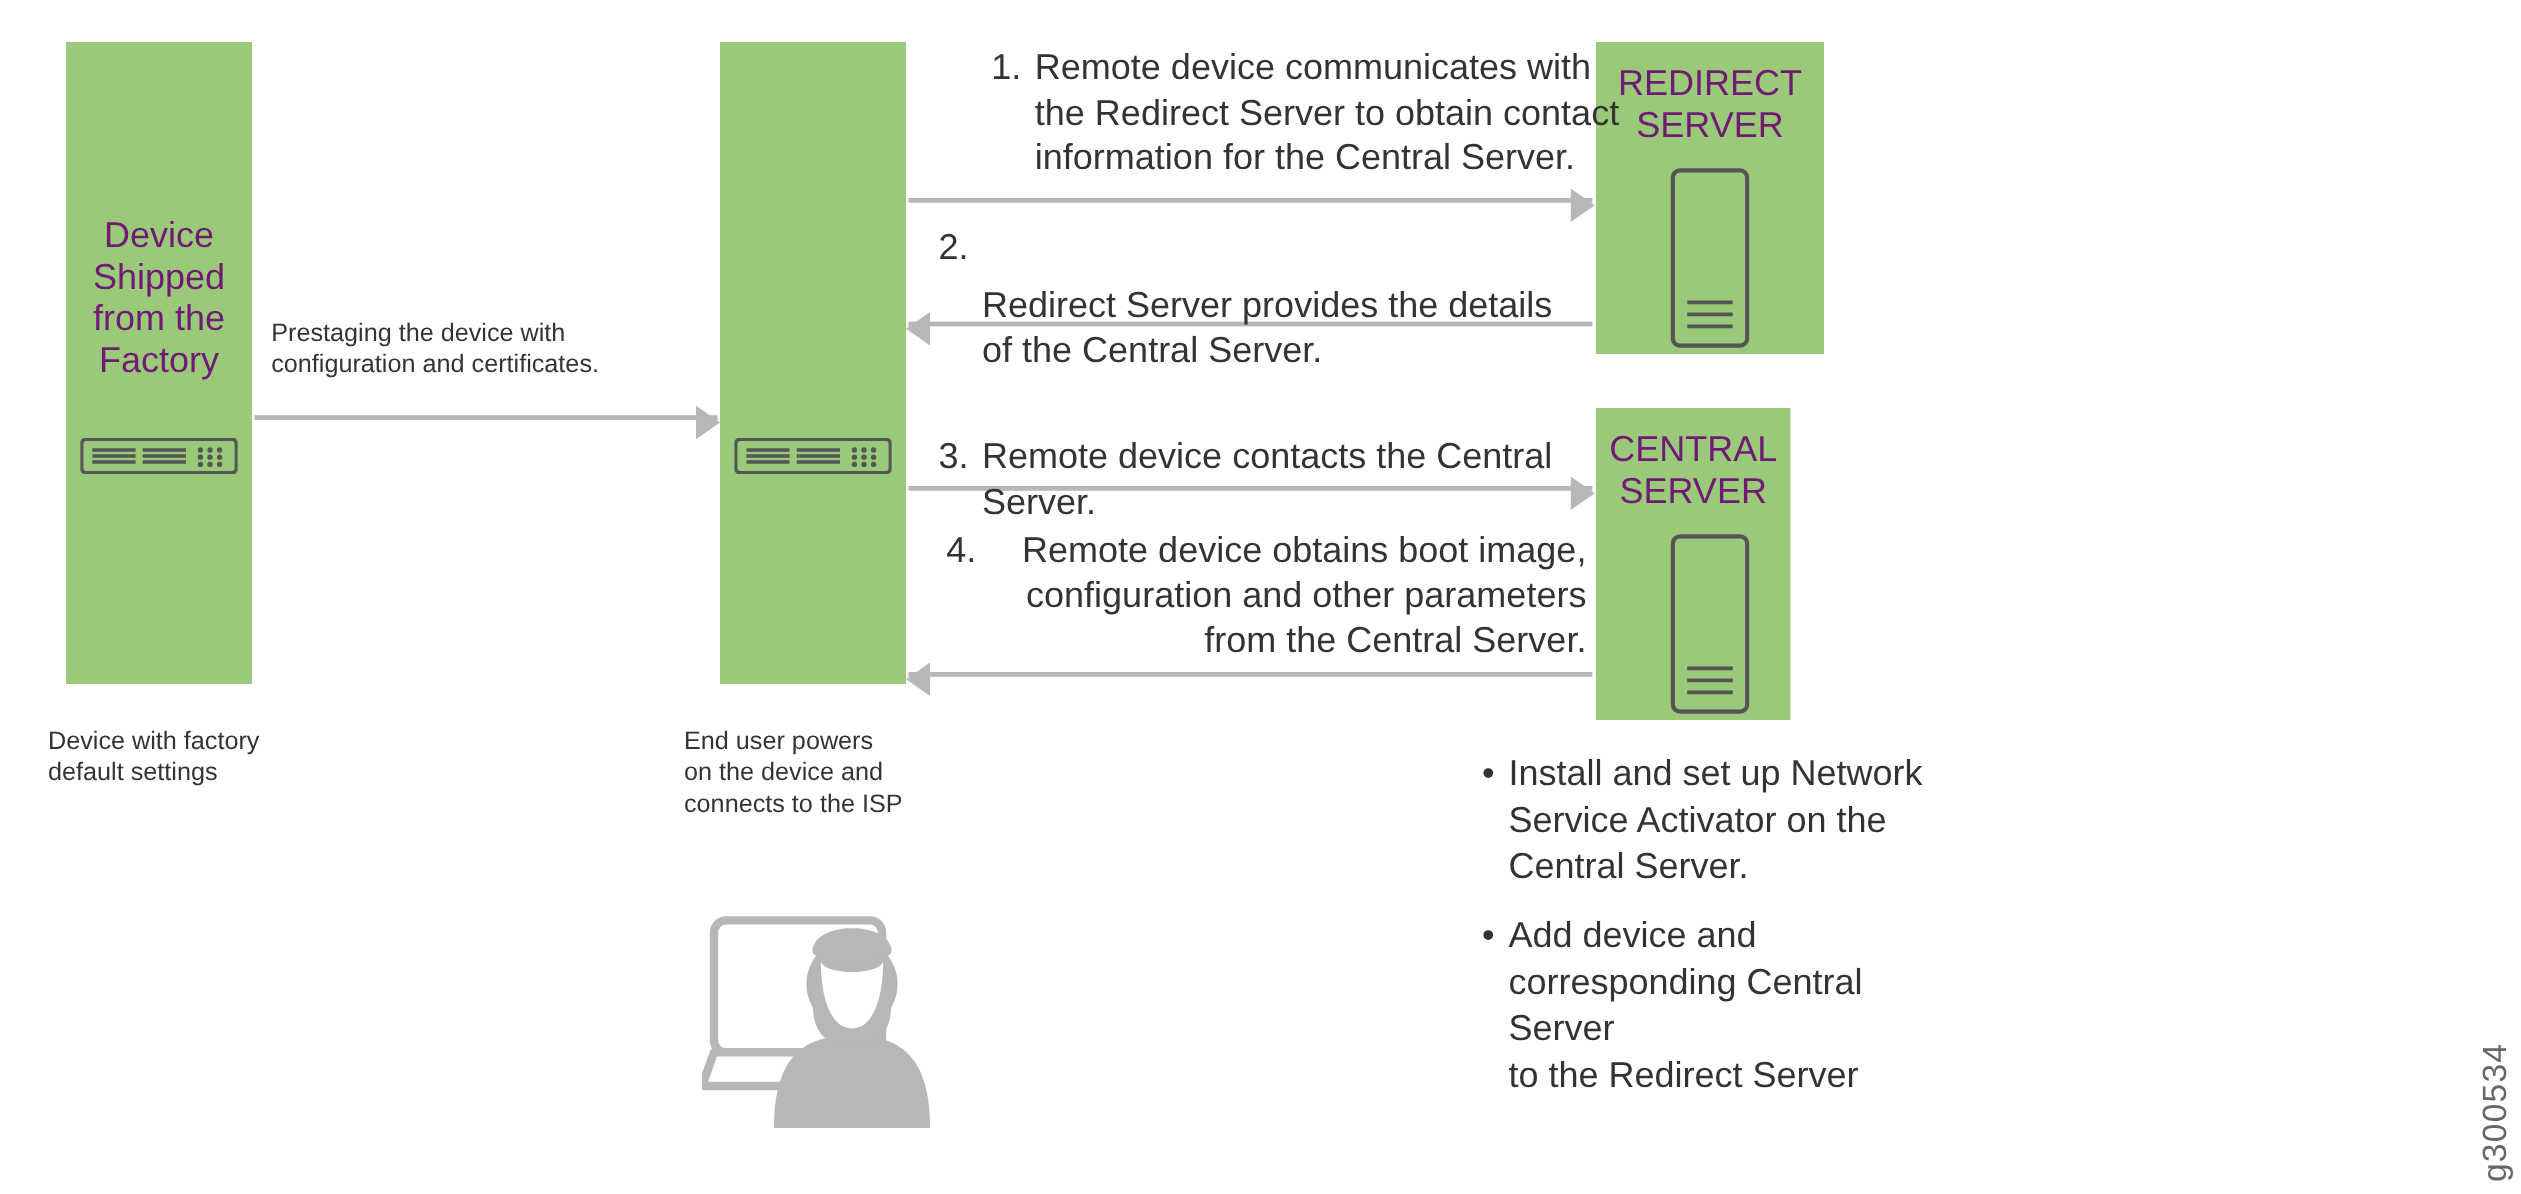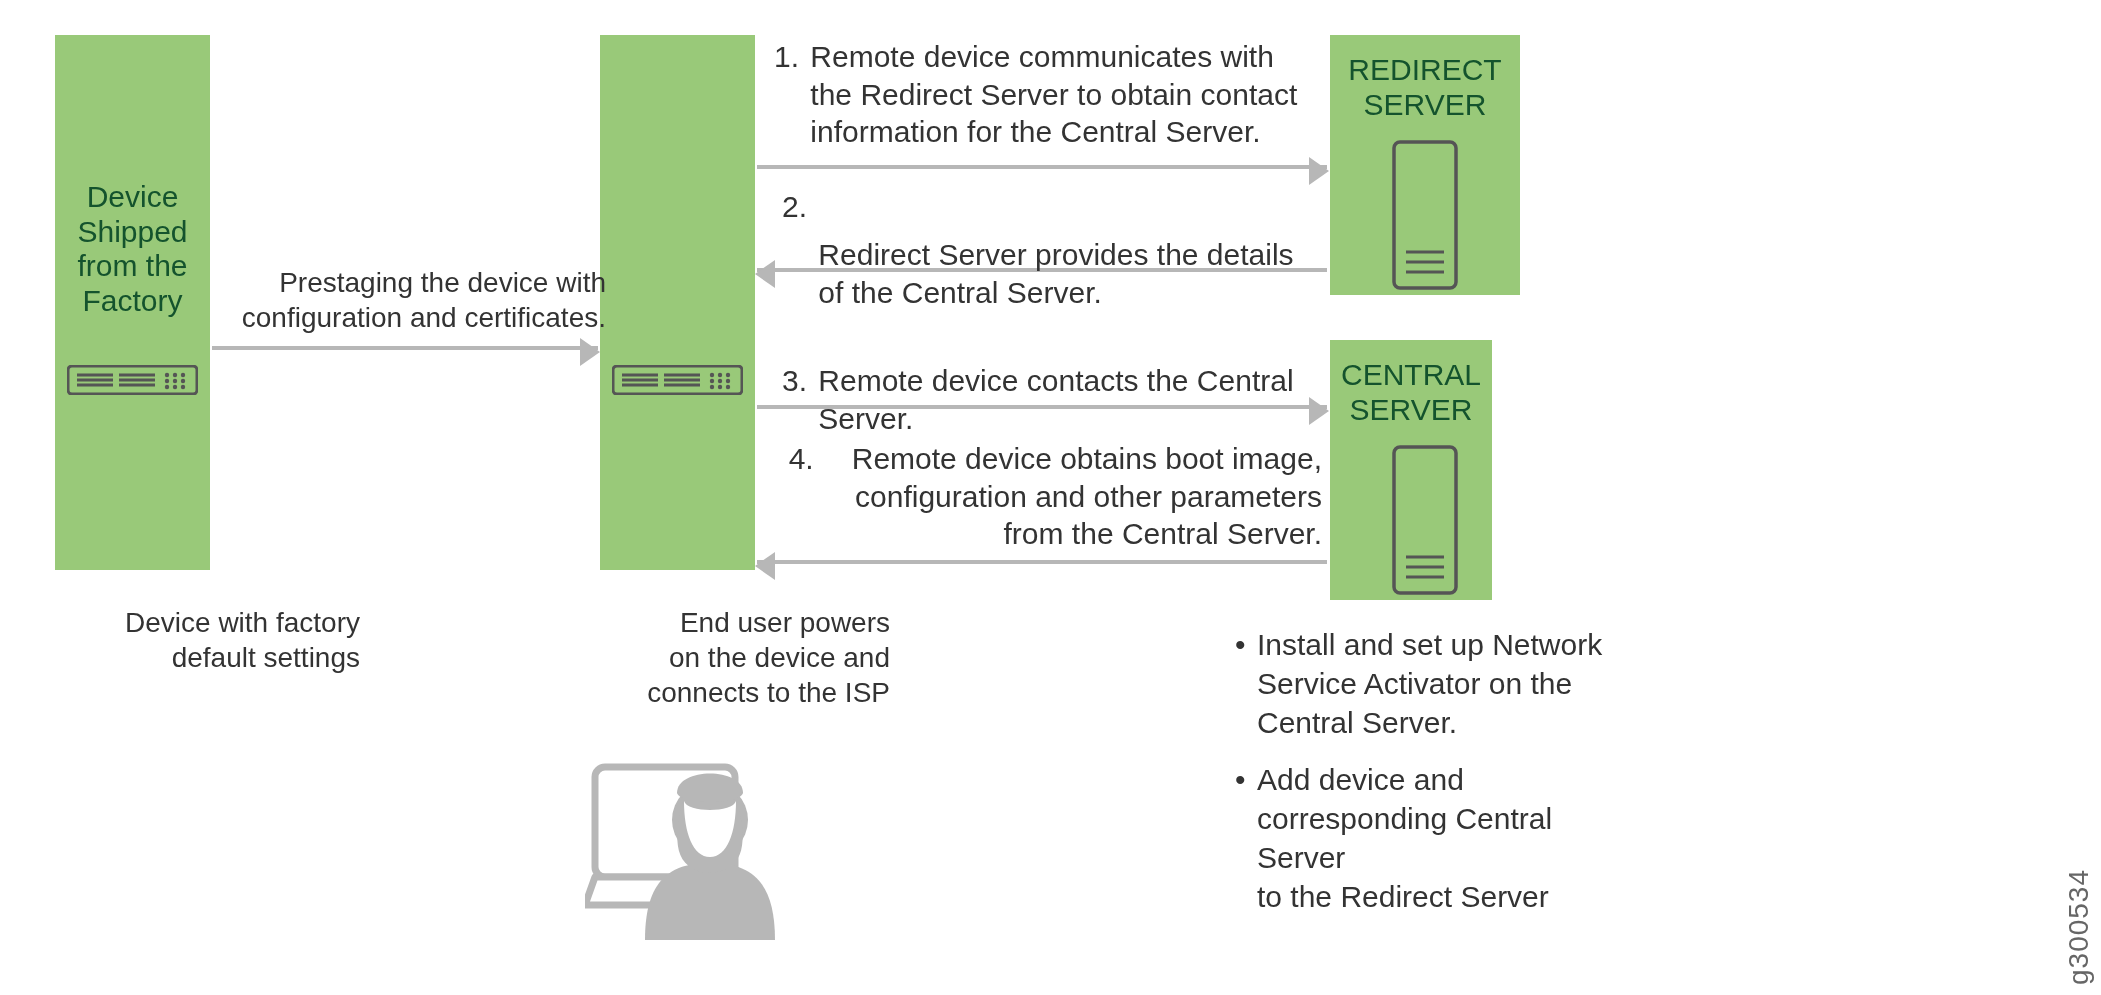--- a/index.html
+++ b/index.html
@@ -1,19 +1,19 @@
 <!DOCTYPE html>
 <html><head>
 <meta charset="utf-8">
 <style>
   html,body{margin:0;padding:0;background:#fff;font-family:"Segoe UI",Arial,Helvetica,sans-serif;color:#333;}
   .canvas{position:relative;width:2101px;height:995px;}
   .box{position:absolute;background:#99c979;}
-  .box .title{position:absolute;width:100%;text-align:center;font-size:30px;color:#14532d;line-height:1.15;}
-  .caption{position:absolute;font-size:28px;color:#333;line-height:1.25;text-align:right;}
+  .box .title{position:absolute;width:100%;text-align:center;font-size:30px;color:#701a75;line-height:1.15;}
+  .caption{position:absolute;font-size:21px;color:#333;line-height:1.25;}
   .flow{position:absolute;font-size:30px;color:#333;line-height:1.25;}
   .ol-num{display:inline-block;width:28px;}
   .bullets{position:absolute;font-size:30px;line-height:1.3;}
   .bullets .row{display:flex;margin-bottom:18px;}
   .bullets .dot{flex:0 0 22px;}
   .figid{position:absolute;right:6px;bottom:10px;font-size:28px;color:#666;writing-mode:vertical-rl;transform:rotate(180deg);letter-spacing:1px;}
   svg.dev{position:absolute;}
   .arrow{position:absolute;height:0;border-top:4px solid #b7b7b7;}
   .arrow::after{content:'';position:absolute;top:-12px;width:0;height:0;border-top:14px solid transparent;border-bottom:14px solid transparent;}
   .arrow.right::after{right:-2px;border-left:20px solid #b7b7b7;}
@@ -95,21 +95,21 @@
 </div>
 
 <div class="arrow right" style="left:212px;top:346px;width:386px;"></div>
 <div class="arrow right" style="left:757px;top:165px;width:570px;"></div>
 <div class="arrow left" style="left:757px;top:268px;width:570px;"></div>
 <div class="arrow right" style="left:757px;top:405px;width:570px;"></div>
 <div class="arrow left" style="left:757px;top:560px;width:570px;"></div>
 
 <div class="caption" style="left:226px;top:265px;width:380px;">Prestaging the device with<br>configuration and certificates.</div>
 
-<div class="flow" style="left:774px;top:38px;width:540px;">
+<div class="flow" style="left:826px;top:38px;width:540px;">
   <span class="ol-num">1.</span>
   <span style="display:inline-block;vertical-align:top;width:500px;">Remote device communicates with<br>the Redirect Server to obtain contact<br>information for the Central Server.</span>
 </div>
 <div class="flow" style="left:782px;top:188px;width:540px;">
   <span class="ol-num">2.</span>
   <span style="display:inline-block;vertical-align:top;width:500px;margin-top:48px;">Redirect Server provides the details<br>of the Central Server.</span>
 </div>
 <div class="flow" style="left:782px;top:362px;width:560px;">
   <span class="ol-num">3.</span>
   <span style="display:inline-block;vertical-align:top;width:520px;">Remote device contacts the Central Server.</span>

